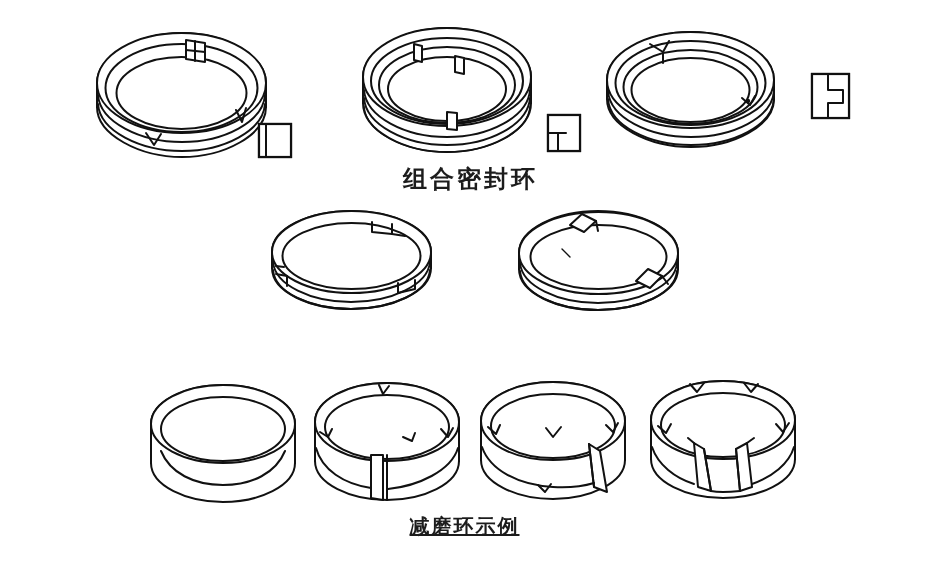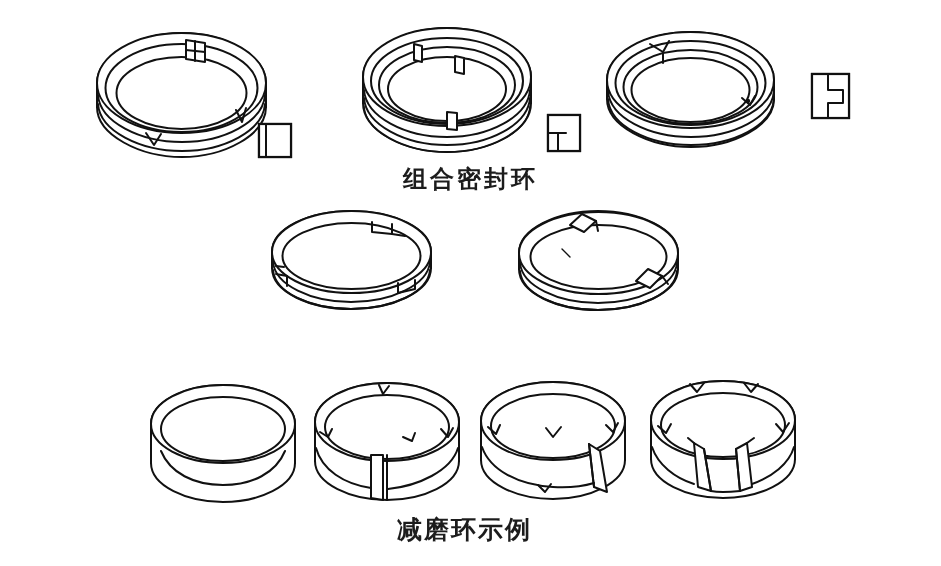--- a/index.html
+++ b/index.html
@@ -40,22 +40,23 @@
   }
   .caption-2 {
     left: 0; right: 0;
     top: 332px;
     font-size: 22px;
     letter-spacing: 2px;
   }
   .caption-3 {
     left: 0; right: 12px;
     top: 513px;
-    font-size: 25px;
+    font-size: 20px;
     letter-spacing: 2px;
+    text-decoration: underline;
   }
   svg { display: block; }
   .ln {
     fill: none;
     stroke: #111111;
     stroke-width: 2;
     stroke-linecap: round;
     stroke-linejoin: round;
   }
   .ln-thin {

